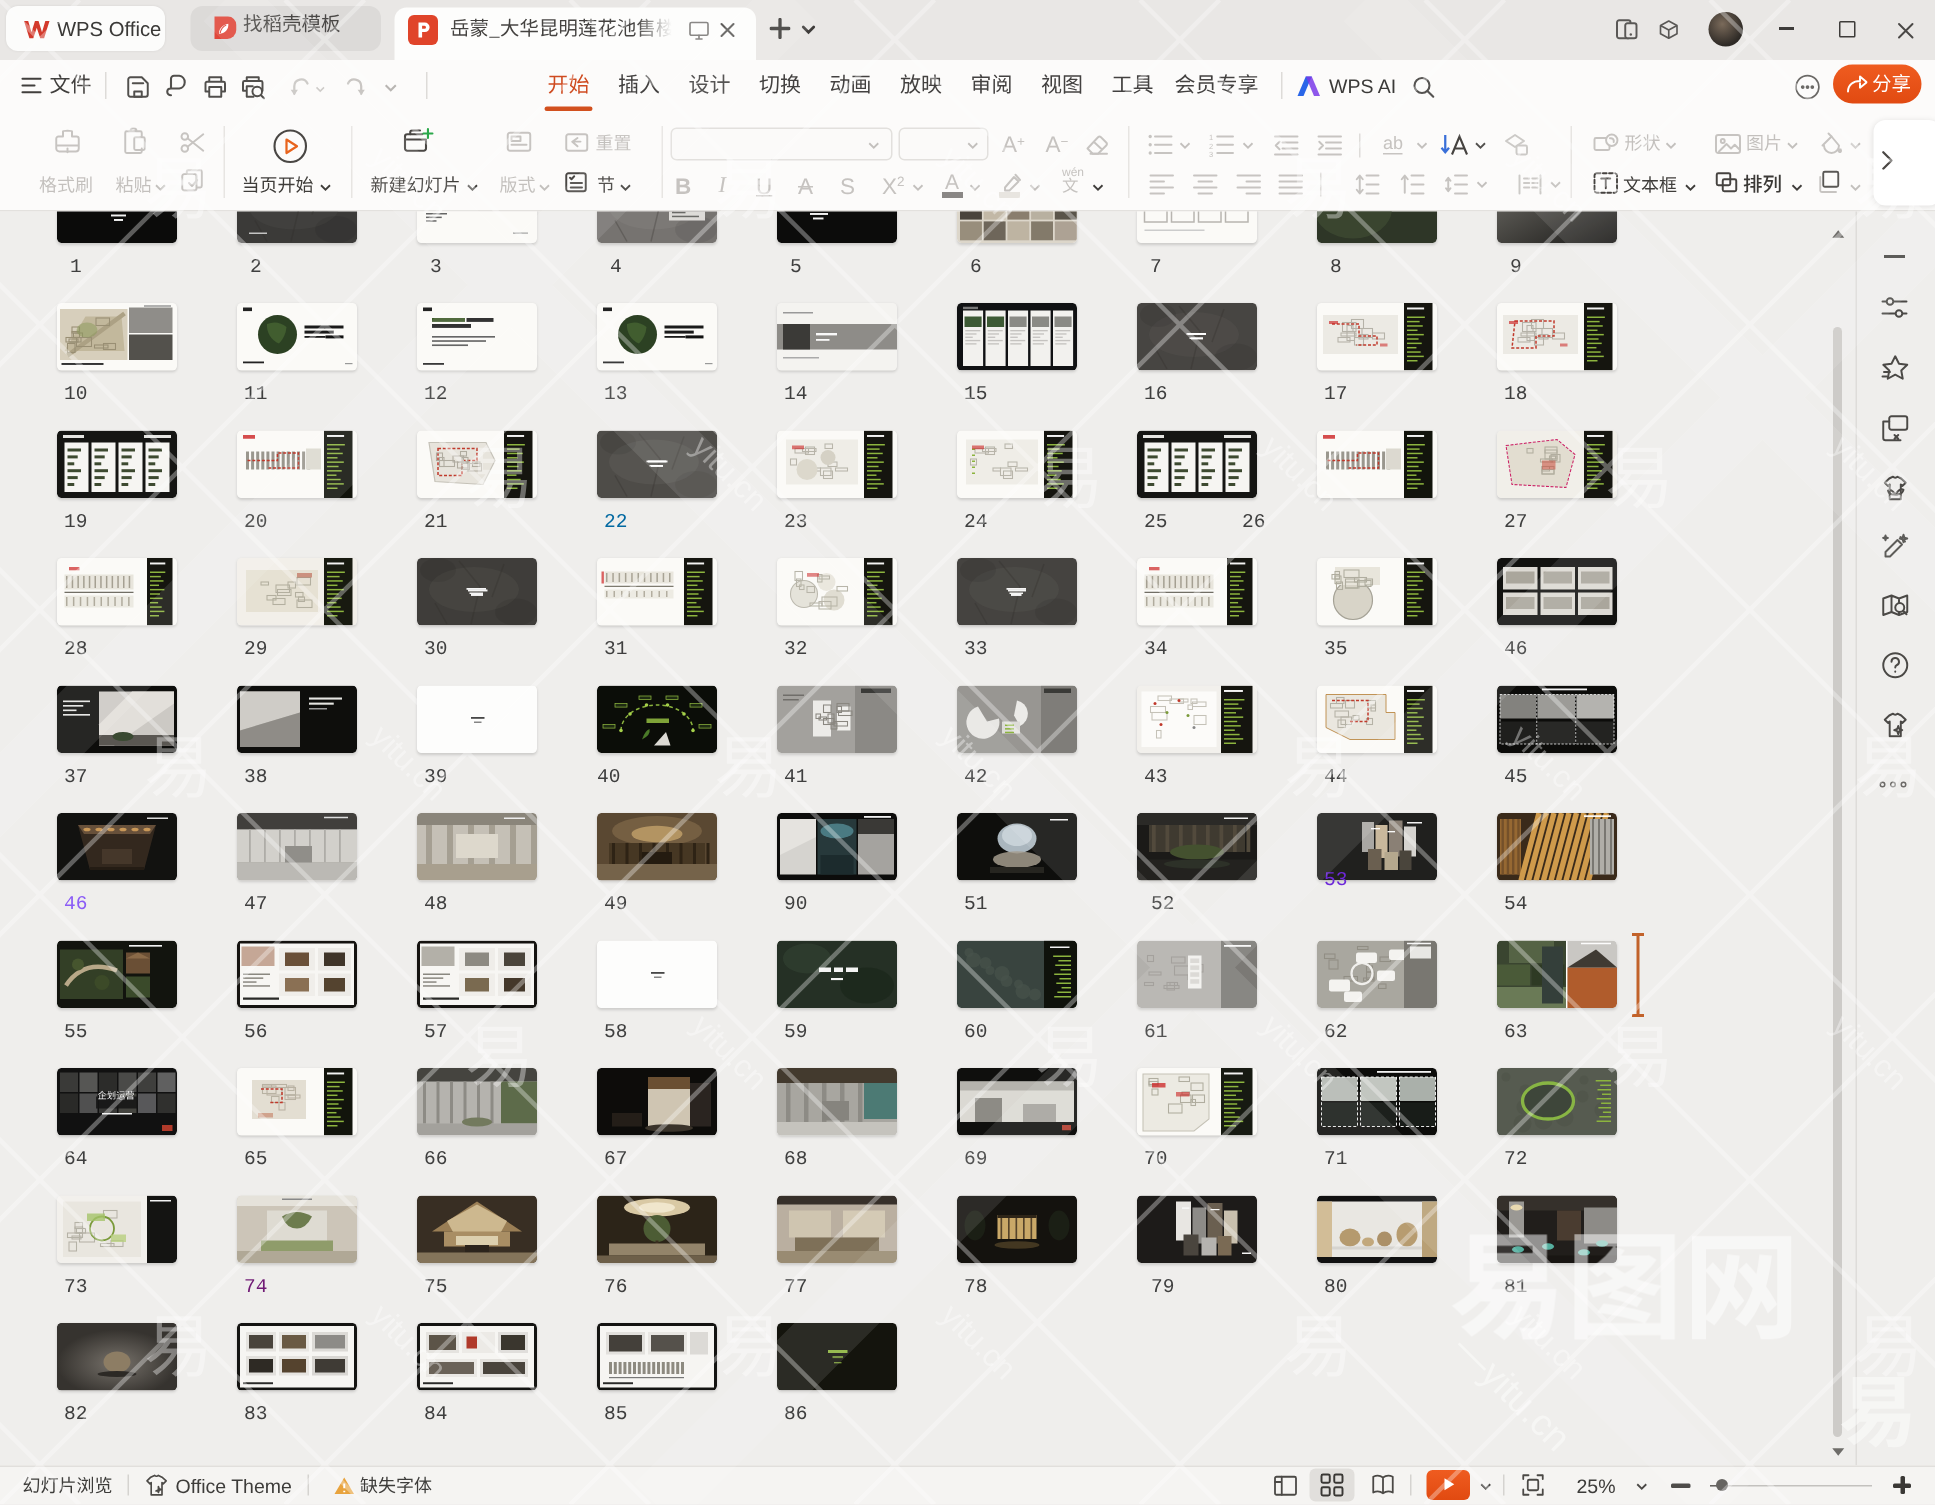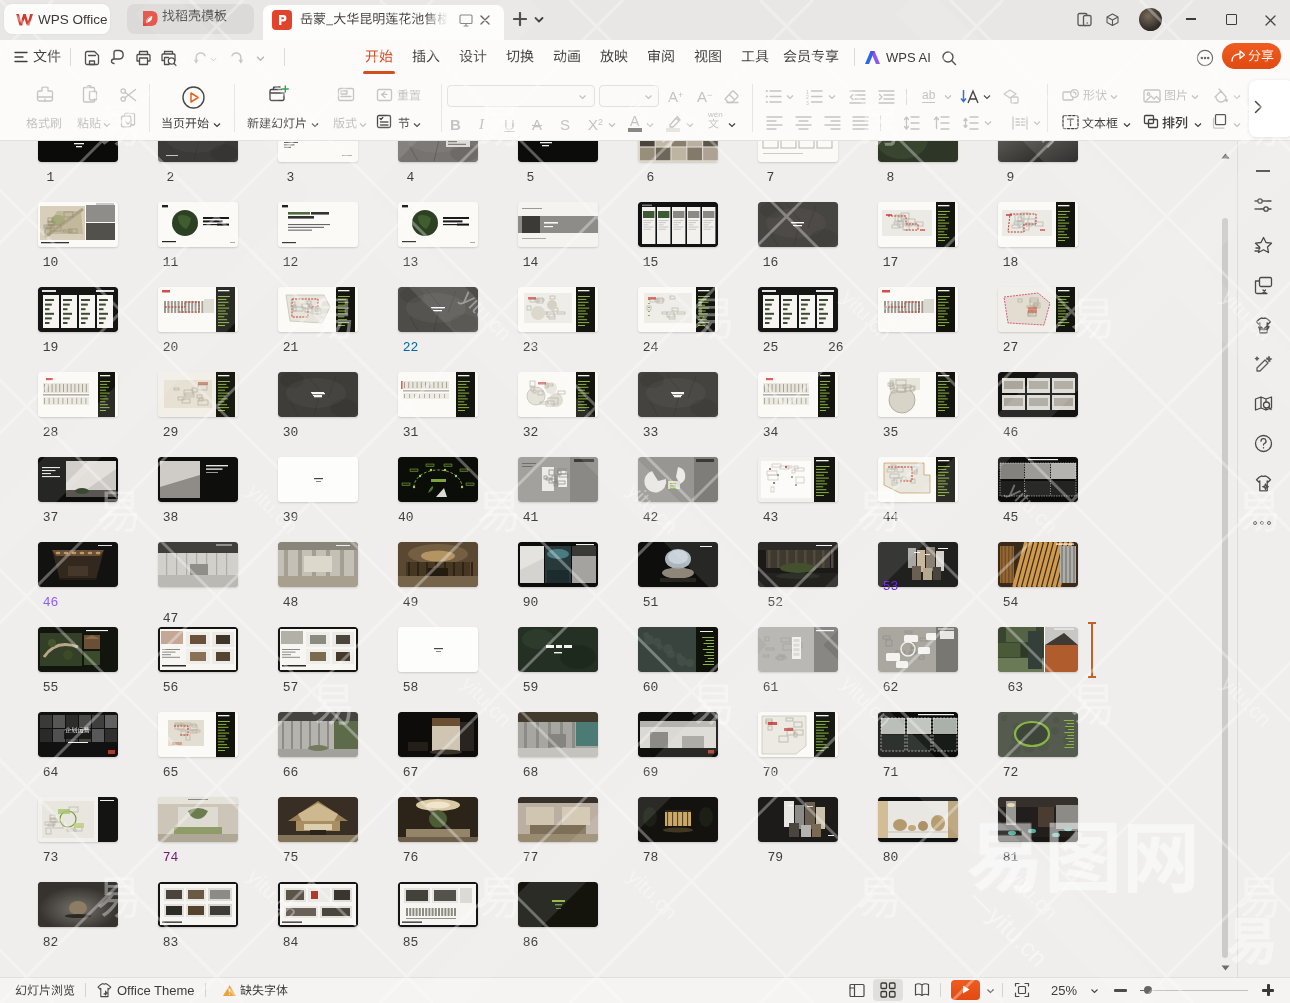--- a/index.html
+++ b/index.html
@@ -1886,21 +1886,21 @@
           <rect x="28" y="11" width="1.2" height="22" fill="#aeaca7"></rect>
           <rect x="38" y="11" width="1.2" height="22" fill="#aeaca7"></rect>
           <rect x="48" y="11" width="1.2" height="22" fill="#aeaca7"></rect>
           <rect x="58" y="11" width="1.2" height="22" fill="#aeaca7"></rect>
           <rect x="68" y="11" width="1.2" height="22" fill="#aeaca7"></rect>
           <rect x="0" y="33" width="80" height="12" fill="#bbb9b4"></rect>
           <rect x="32" y="22" width="18" height="11" fill="#908e89"></rect>
           <rect x="58" y="2.5" width="16.0" height="1" fill="#ddd"></rect>
         </svg>
       </div>
-      <div style="position:absolute;left:158px;top:470px;width:25px;text-align:center;font:13px 'Liberation Mono',monospace;color:#3f3f3f">47</div>
+      <div style="position:absolute;left:158px;top:454px;width:25px;text-align:center;font:13px 'Liberation Mono',monospace;color:#3f3f3f">47</div>
       <div style="position:absolute;left:278px;top:401px;width:80px;height:45px;box-shadow:0 1px 2px rgba(0,0,0,.15);border-radius:3px;overflow:hidden">
         <svg width="80" height="45" viewBox="0 0 80 45" style="border-radius:3px;display:block">
           <rect x="0" y="0" width="80" height="45" fill="#c5c0b6"></rect>
           <rect x="0" y="0" width="80" height="8" fill="#8a857a"></rect>
           <rect x="6" y="8" width="4" height="26" fill="#a59f92"></rect>
           <rect x="20" y="8" width="4" height="26" fill="#a59f92"></rect>
           <rect x="34" y="8" width="4" height="26" fill="#a59f92"></rect>
           <rect x="48" y="8" width="4" height="26" fill="#a59f92"></rect>
           <rect x="62" y="8" width="4" height="26" fill="#a59f92"></rect>
           <rect x="76" y="8" width="4" height="26" fill="#a59f92"></rect>
@@ -2178,21 +2178,21 @@
           <rect x="23" y="16" width="22" height="14" fill="#2e3a24"></rect>
           <rect x="8" y="0" width="30" height="15" fill="#556345"></rect>
           <rect x="0" y="31" width="46" height="14" fill="#6a7a56"></rect>
           <rect x="30" y="4" width="14" height="38" fill="#343f3a"></rect>
           <rect x="47" y="0" width="33" height="45" fill="#c9c7c3"></rect>
           <path d="M47 18 h33 V45 H47 Z" fill="#b05c2c"></path>
           <path d="M47 18 L66 6 L80 18 Z" fill="#3f3a33"></path>
           <rect x="56" y="1.5" width="20" height="1" fill="#fff" opacity="0.95"></rect>
         </svg>
       </div>
-      <div style="position:absolute;left:998px;top:539px;width:25px;text-align:right;font:13px 'Liberation Mono',monospace;color:#3f3f3f">63</div>
+      <div style="position:absolute;left:998px;top:539px;width:25px;text-align:center;font:13px 'Liberation Mono',monospace;color:#3f3f3f">63</div>
       <div style="position:absolute;left:38px;top:571px;width:80px;height:45px;box-shadow:0 1px 2px rgba(0,0,0,.15);border-radius:3px;overflow:hidden">
         <svg width="80" height="45" viewBox="0 0 80 45" style="border-radius:3px;display:block">
           <rect x="0" y="0" width="80" height="45" fill="#111"></rect>
           <rect x="2" y="3" width="12" height="13" fill="#3a3a38"></rect>
           <rect x="15" y="3" width="12" height="13" fill="#565654"></rect>
           <rect x="28" y="3" width="12" height="13" fill="#2c2c2a"></rect>
           <rect x="41" y="3" width="12" height="13" fill="#4a4a48"></rect>
           <rect x="54" y="3" width="12" height="13" fill="#3f3f3d"></rect>
           <rect x="67" y="3" width="12" height="13" fill="#606060"></rect>
           <rect x="2" y="17" width="12" height="13" fill="#2a2a28"></rect>

